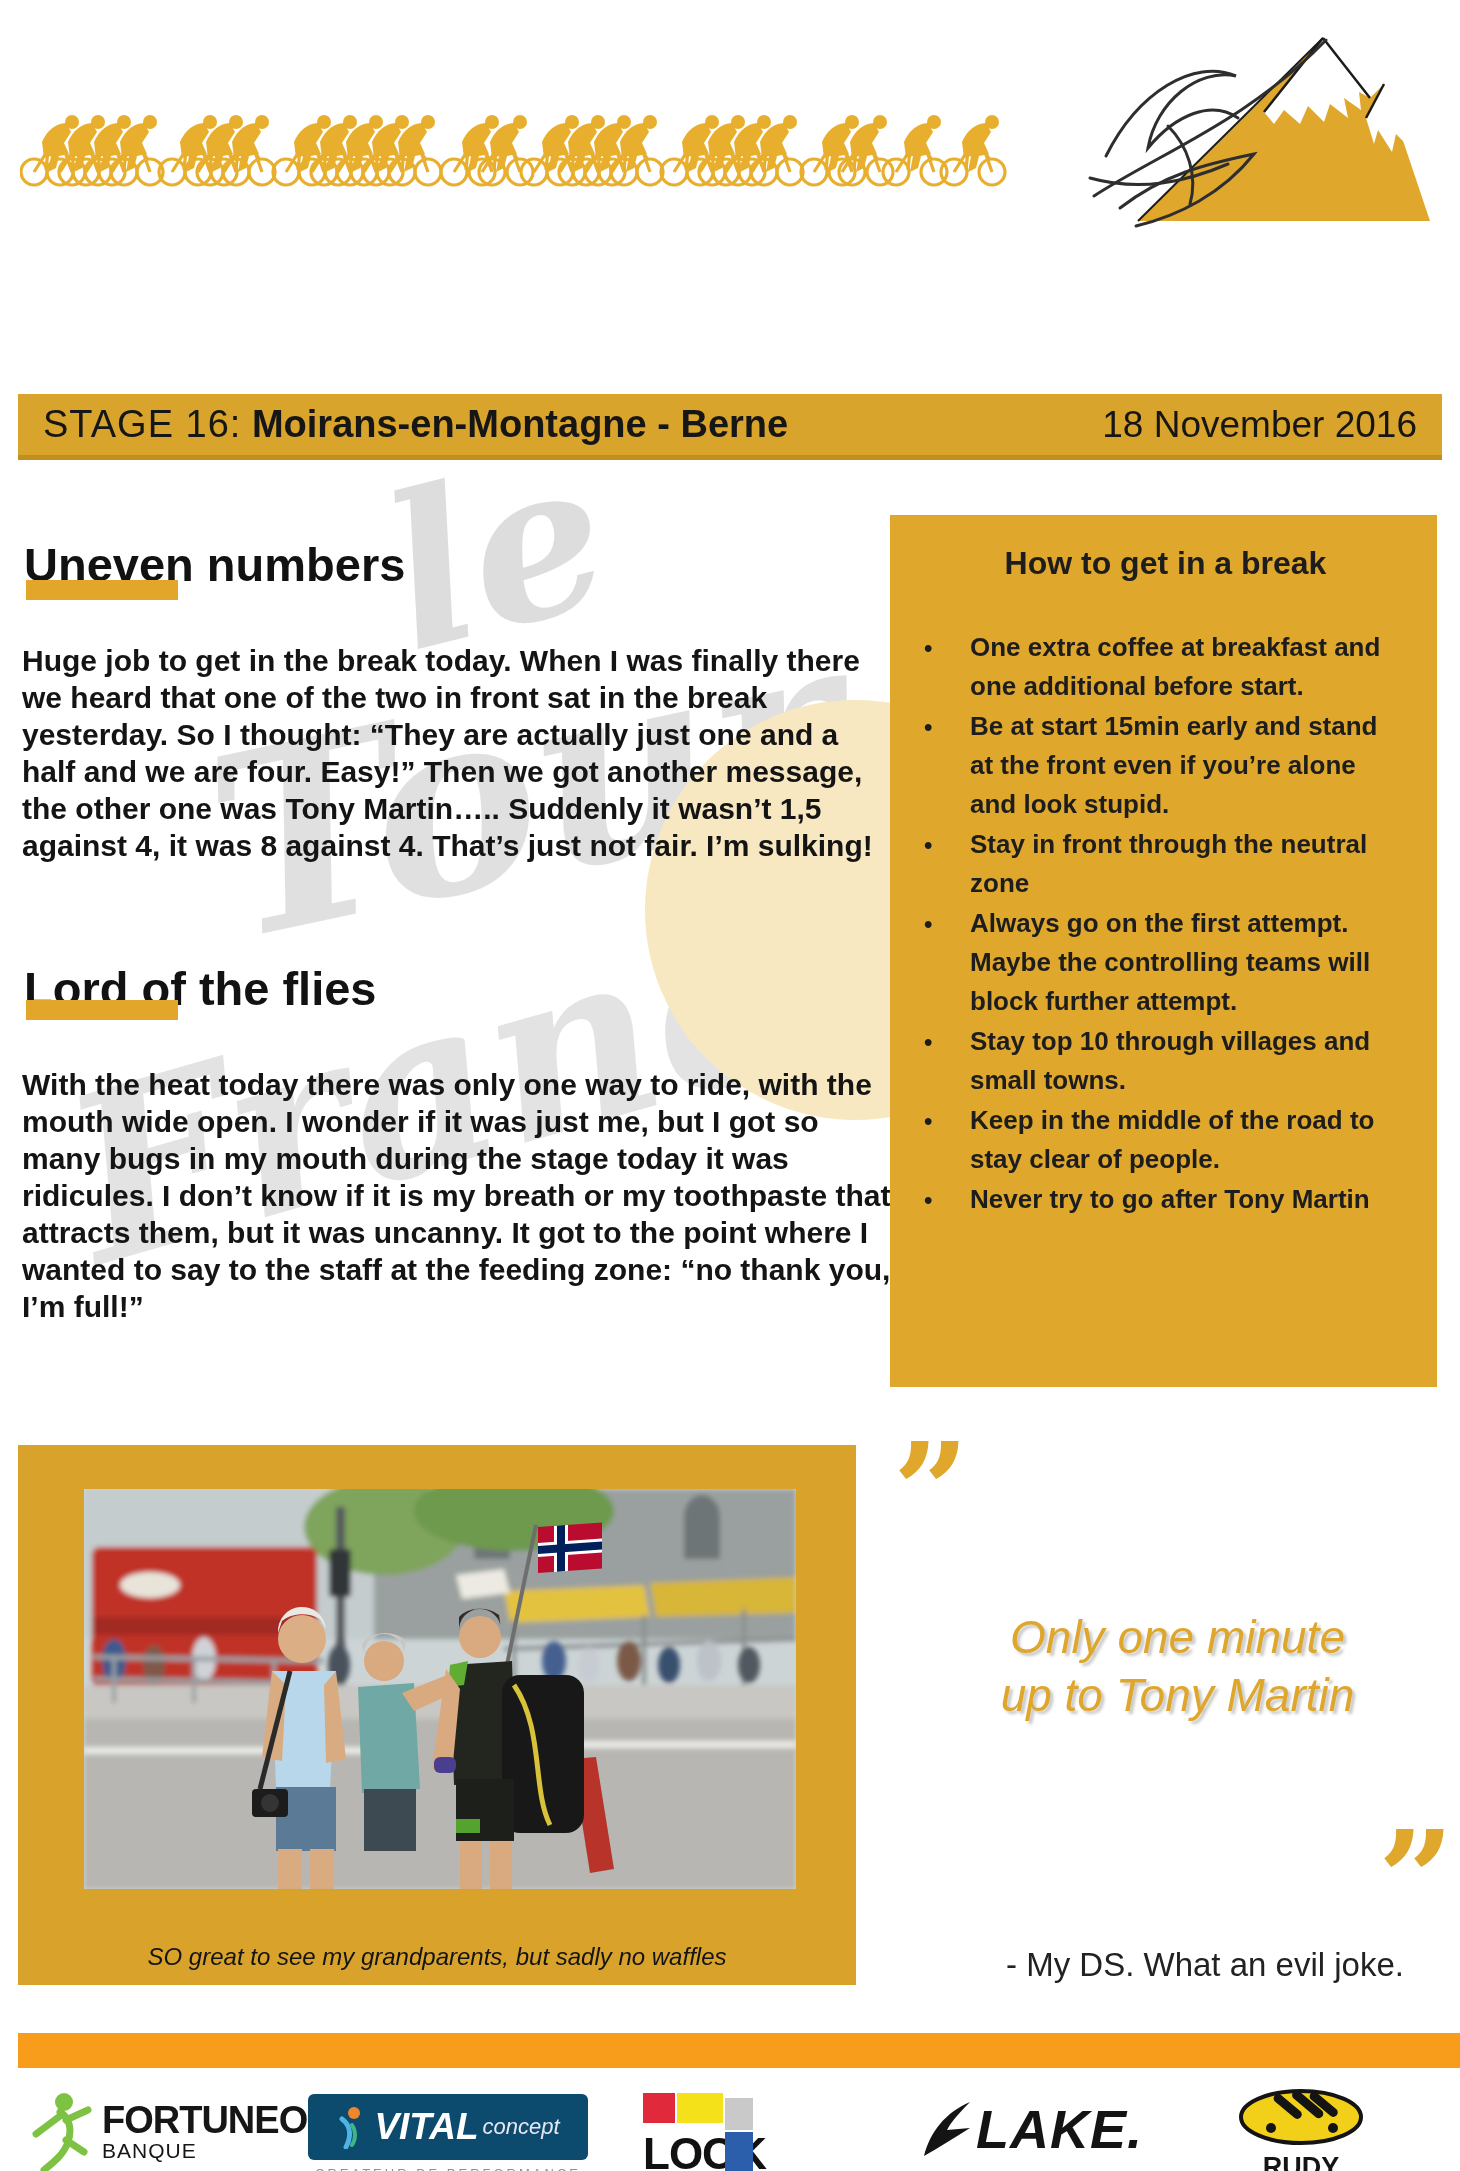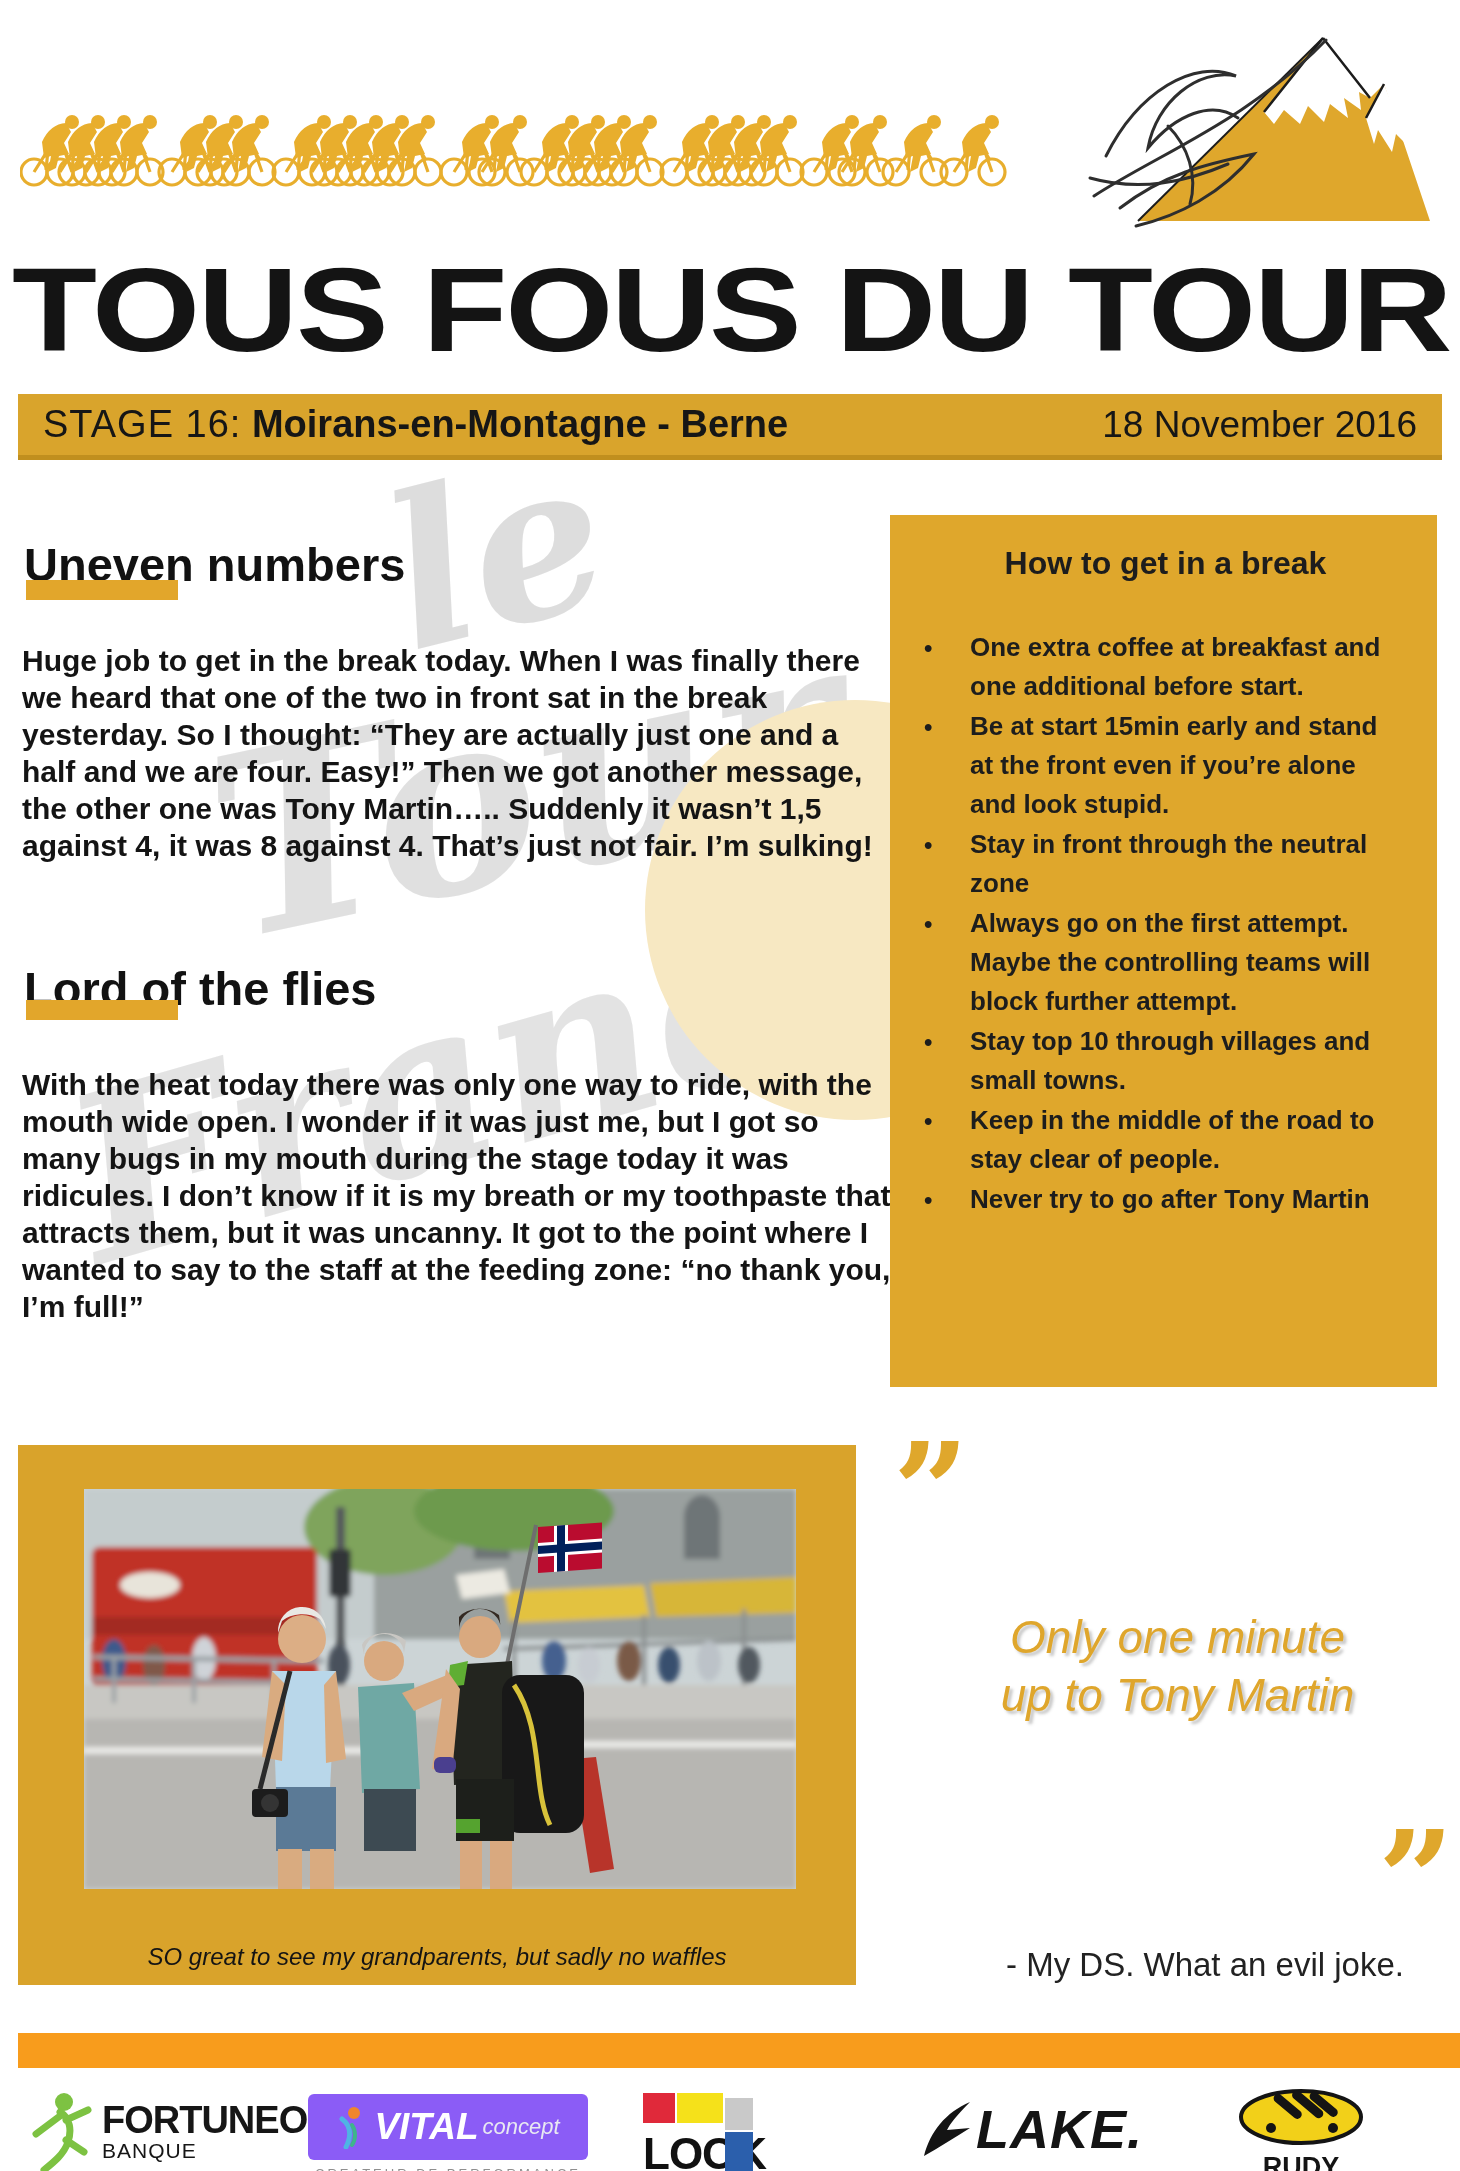--- a/index.html
+++ b/index.html
@@ -74,21 +74,21 @@
 
   
   .orange-bar{position:absolute;left:18px;top:2033px;width:1442px;height:35px;z-index:2;
               background:#F89C1C;}
   .sponsor{position:absolute;z-index:2;}
   .fortuneo{left:30px;top:2090px;display:flex;align-items:center;}
   .fortuneo-text{margin-left:10px;}
   .fortuneo-name{font-size:38px;font-weight:900;letter-spacing:-1px;color:#161616;line-height:38px;}
   .fortuneo-sub{font-size:21px;letter-spacing:1px;color:#161616;}
   .vital{left:308px;top:2094px;width:280px;}
-  .vital-box{width:280px;height:66px;background:#8b5cf6;border-radius:6px;display:flex;
+  .vital-box{width:280px;height:66px;background:#0c4a6e;border-radius:6px;display:flex;
              align-items:center;justify-content:center;gap:8px;}
   .vital-name{color:#fff;font-size:37px;font-weight:bold;font-style:italic;letter-spacing:0px;}
   .vital-sub{color:#e8e8f2;font-size:22px;font-style:italic;margin-left:-4px;}
   .vital-tagline{margin-top:6px;text-align:center;font-size:13px;letter-spacing:3px;color:#8f8f8f;}
   .look{left:643px;top:2093px;width:120px;}
   .look-blocks{position:relative;height:34px;}
   .look-red{position:absolute;left:0;top:0;width:32px;height:30px;background:#E0293A;}
   .look-yellow{position:absolute;left:34px;top:0;width:46px;height:30px;background:#F5E11A;}
   .look-gray{position:absolute;left:82px;top:5px;width:28px;height:32px;background:#C9C9C9;}
   .look-blue{position:absolute;left:82px;top:39px;width:28px;height:40px;background:#2B5FAC;}
@@ -160,25 +160,20 @@
     </g>
     <g stroke="#2e2e2e" stroke-width="3" fill="none" stroke-linecap="round">
       <path d="M28,150 C60,86 116,52 158,70 C120,62 78,96 70,142 C98,108 134,94 160,112"></path>
       <path d="M16,190 C80,148 170,115 248,34"></path>
       <path d="M42,202 C86,168 128,158 176,148 C144,188 100,210 58,220"></path>
       <path d="M12,172 C62,186 108,176 150,158"></path>
       <path d="M90,120 C110,140 120,170 112,198"></path>
     </g>
   </svg>
 
-  <div class="title-wrap">
-    <svg width="1445" height="122" viewBox="0 0 1445 122">
-      <text x="2" y="103" font-size="118" font-weight="bold" letter-spacing="-2" fill="#141414" textLength="1438" lengthAdjust="spacingAndGlyphs">TOUS FOUS DU TOUR</text>
-    </svg>
-  </div>
 
   <div class="stage-bar">
     <div class="stage-left">
       <span class="stage-label">STAGE 16:</span><span class="stage-route"> Moirans-en-Montagne - Berne</span>
     </div>
     <div class="stage-date">18 November 2016</div>
   </div>
 
   <h2 class="article-heading h1a">Uneven numbers</h2>
   <div class="gold-rule r1"></div>

